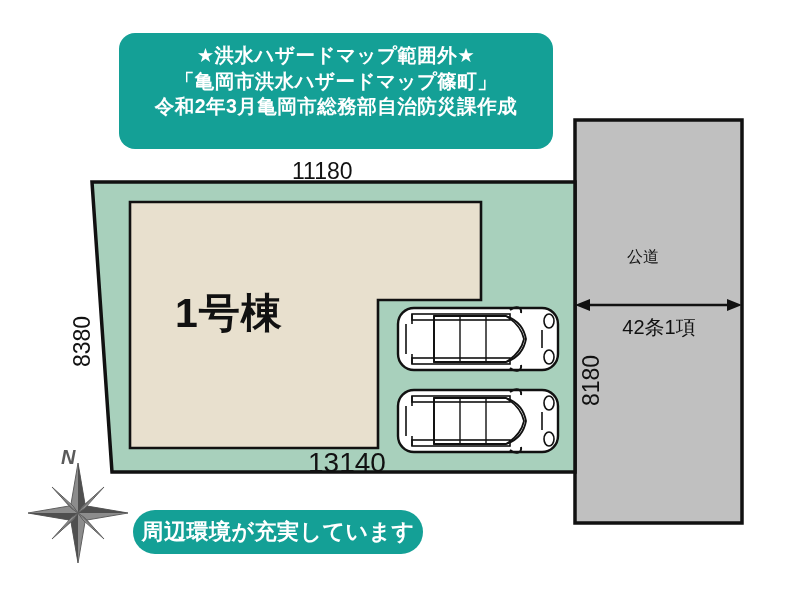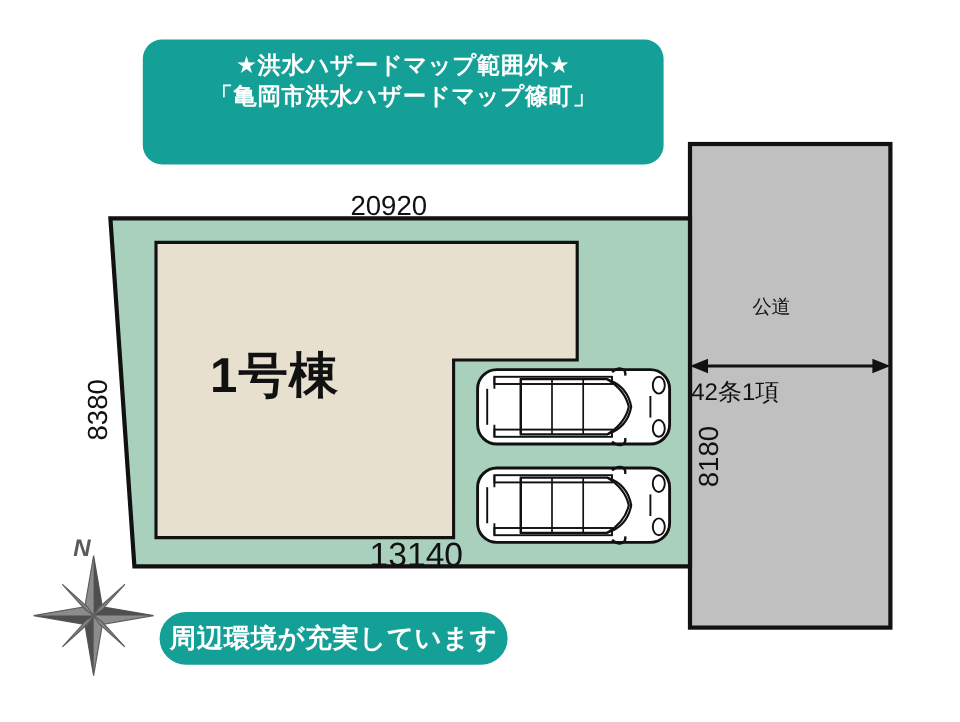--- a/index.html
+++ b/index.html
@@ -40,21 +40,21 @@
     text-align: center;
     font-weight: bold;
     letter-spacing: 0.5px;
     line-height: 1.32;
     box-sizing: border-box;
   }
   #banner-top {
     left: 119px;
     top: 33px;
     width: 434px;
-    height: 104px;
+    height: 116px;
     padding: 10px 8px 16px 8px;
     font-size: 19.5px;
     border-radius: 16px;
   }
   #banner-top .banner-line {
     display: block;
     white-space: nowrap;
   }
   #banner-bottom {
     left: 133px;
@@ -115,21 +115,21 @@
     top: 246px;
     width: 166px;
     text-align: center;
     font-size: 16px;
     line-height: 1.35;
   }
   #road-type-label {
     left: 576px;
     top: 314px;
     width: 166px;
-    text-align: left;
+    text-align: center;
     font-size: 20px;
     line-height: 1.35;
   }
   .sub-line { display: block; }
 
   #compass-n {
     left: 61px;
     top: 446px;
     font-size: 20px;
     font-weight: bold;
@@ -218,25 +218,26 @@
       <polygon points="26,26 5,7 0,0 7,5" fill="#9a9a9a" stroke="#5f5f5f" stroke-width="1"></polygon>
       <polygon points="26,26 7,5 0,0" fill="#6a6a6a"></polygon>
       <polygon points="-26,-26 -5,-7 0,0 -7,-5" fill="#9a9a9a" stroke="#5f5f5f" stroke-width="1"></polygon>
       <polygon points="-26,-26 -7,-5 0,0" fill="#6a6a6a"></polygon>
     </g>
   </svg>
 
   <div class="banner" id="banner-top">
     <span class="banner-line">★洪水ハザードマップ範囲外★</span>
     <span class="banner-line">「亀岡市洪水ハザードマップ篠町」</span>
+    <span class="banner-line">令和2年3月亀岡市総務部自治防災課作成</span>
   </div>
 
   <div class="maplabel" id="label-building">1号棟</div>
 
-  <div class="maplabel" id="dim-top">20920</div>
+  <div class="maplabel" id="dim-top">11180</div>
 
   <div class="maplabel" id="dim-bottom">13140</div>
 
   <div class="maplabel vert" id="dim-left">8380</div>
 
   <div class="maplabel vert" id="dim-right">8180</div>
 
   <div class="maplabel" id="road-width-label">
     <span class="sub-line">公道</span>
   </div>

